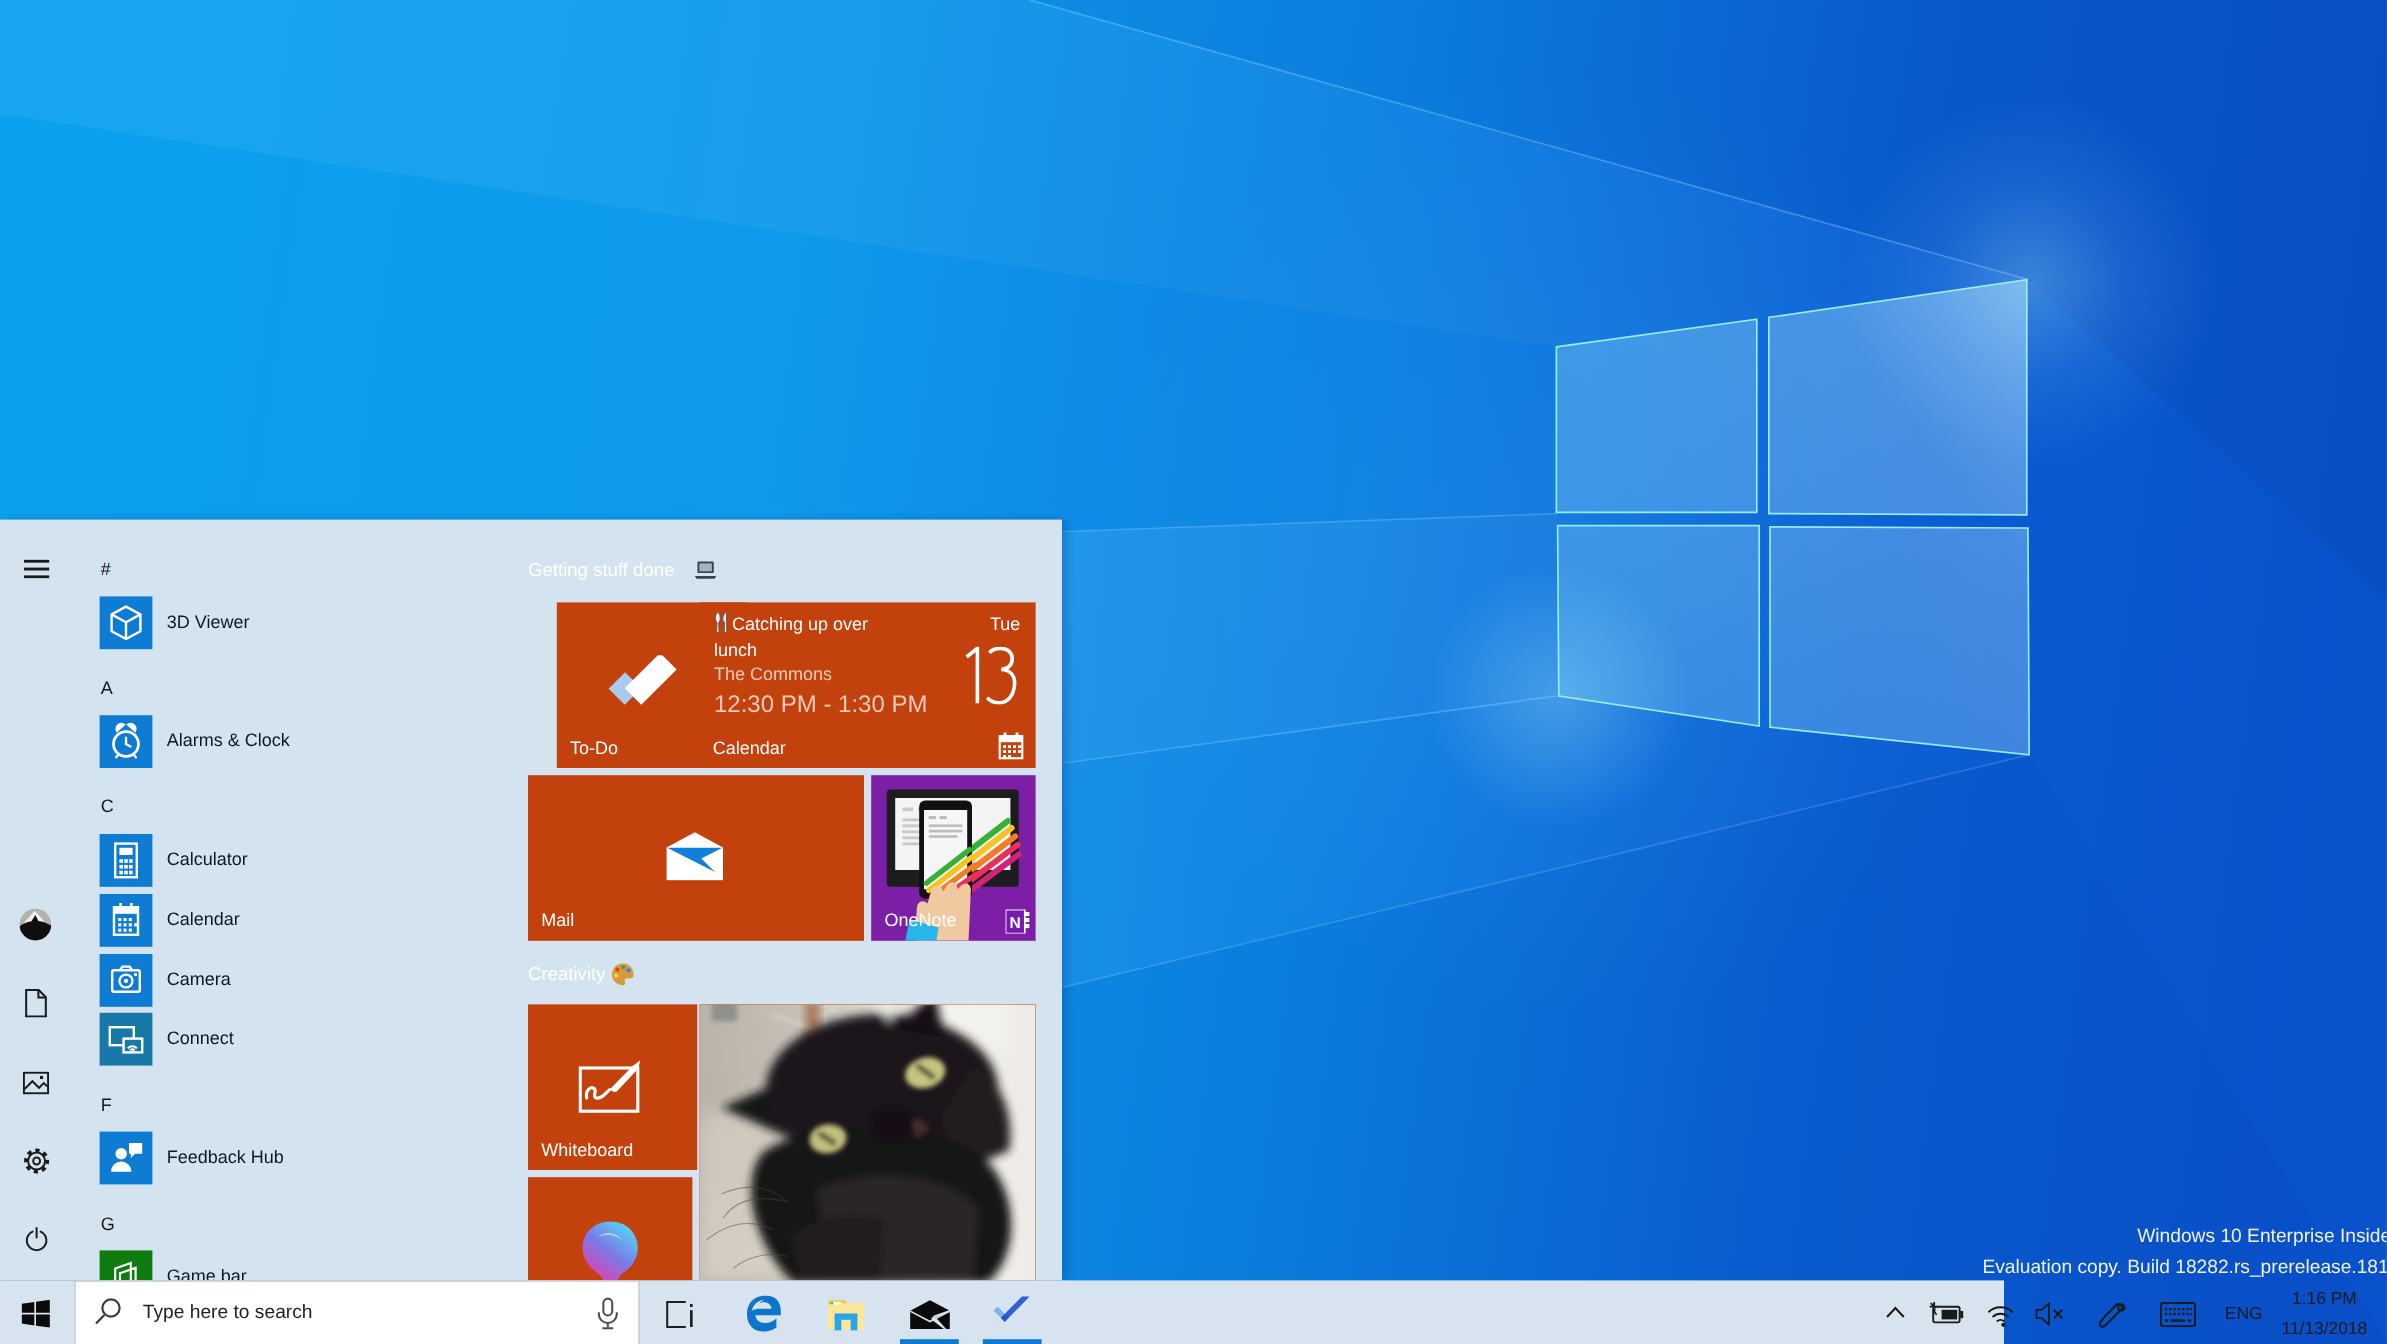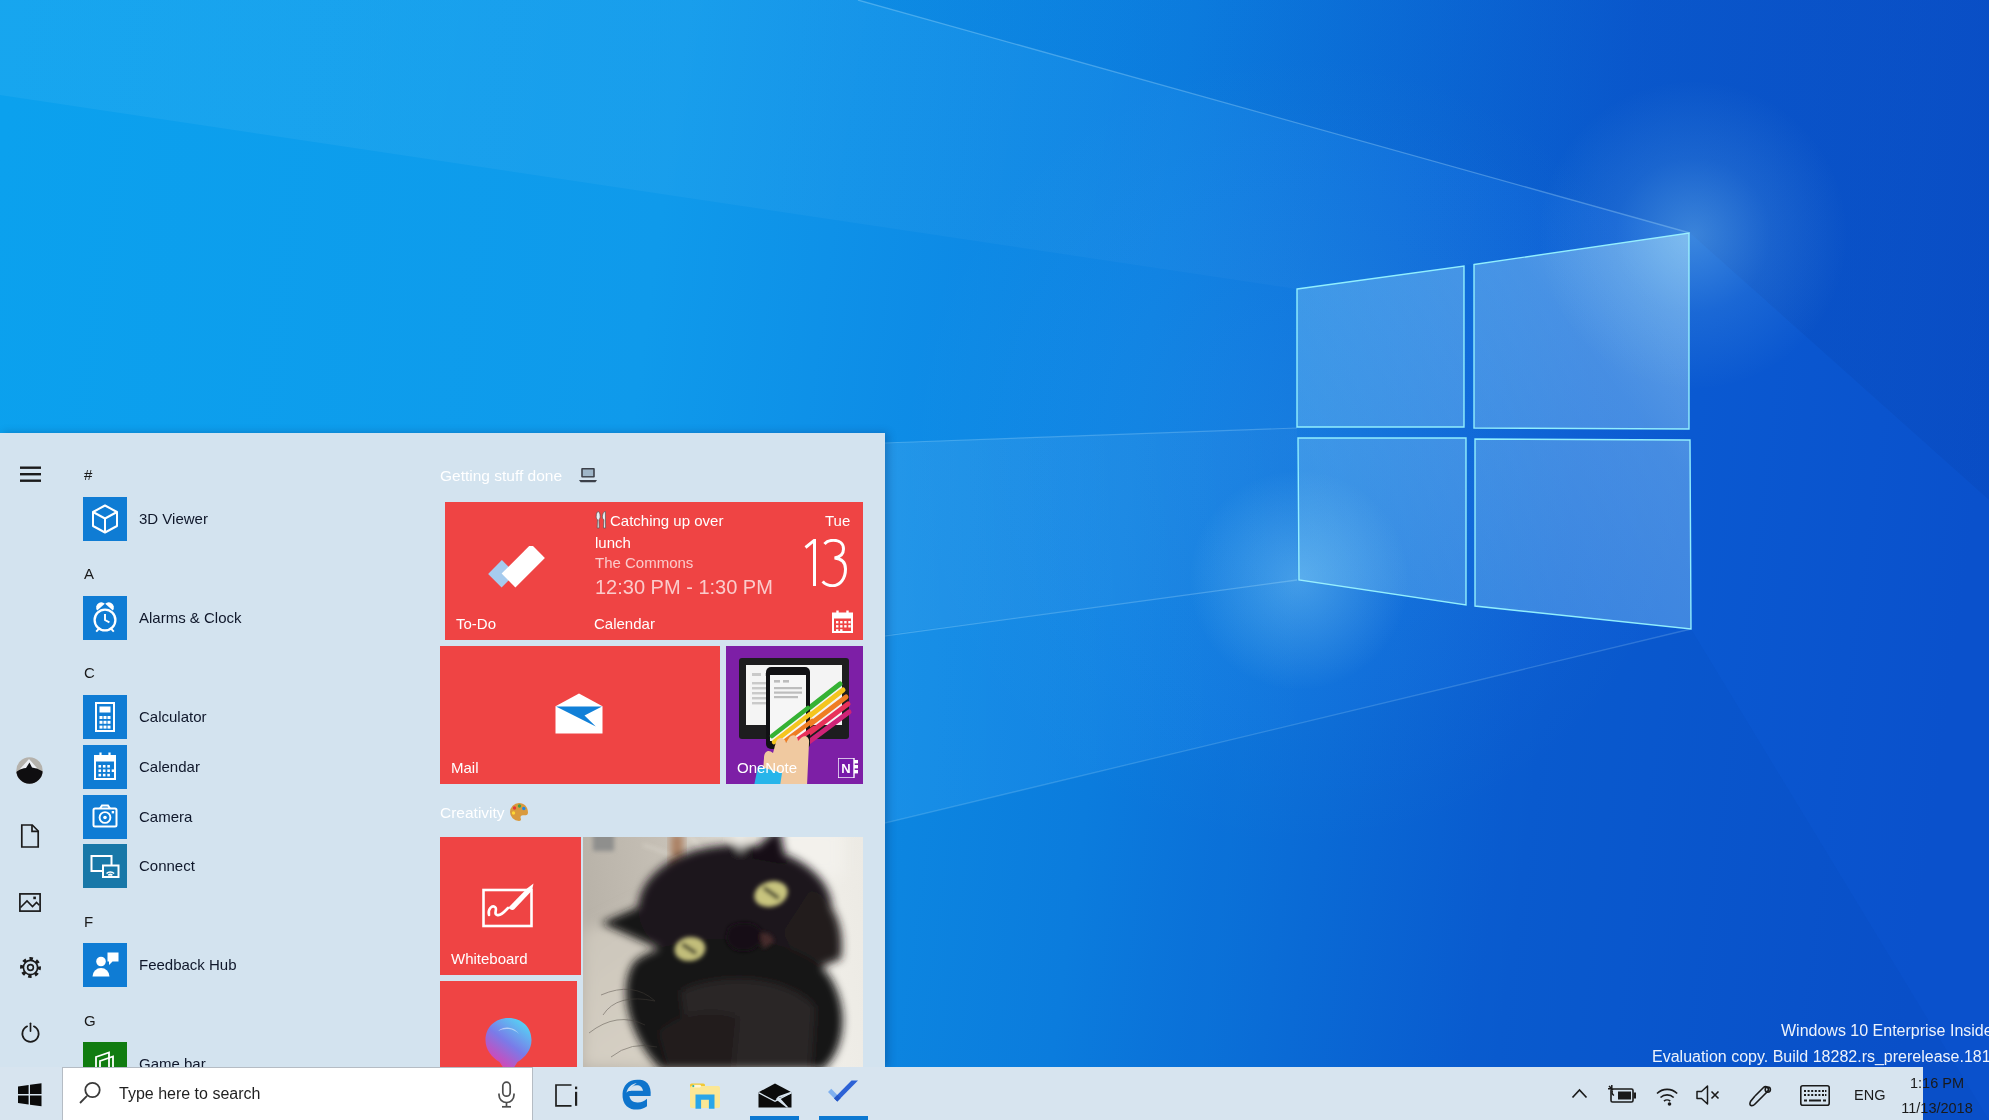--- a/index.html
+++ b/index.html
@@ -6,23 +6,23 @@
 html,body{width:1989px;height:1120px;overflow:hidden}
 body{position:relative;font-family:"Liberation Sans",sans-serif;background:#0a7ade}
 .abs{position:absolute}
 #wall{position:absolute;left:0;top:0}
 .wm{position:absolute;color:rgba(255,255,255,.93);font-size:16px;white-space:nowrap}
 #menu{position:absolute;left:0;top:433px;width:885px;height:634px;background:#d3e3ef;box-shadow:3px 0 8px rgba(10,30,80,.28)}
 .hdr{position:absolute;font-size:15px;color:#191919}
 .applabel{position:absolute;font-size:15px;color:#0f172a;line-height:44px;height:44px}
 .appicon{position:absolute;width:44px;height:44px;background:#0f7cd4}
 .secthdr{position:absolute;font-size:15.5px;color:#ffffff}
-.tile{position:absolute;background:#ef4444;overflow:hidden}
+.tile{position:absolute;background:#c2410c;overflow:hidden}
 .tlabel{position:absolute;left:11px;bottom:8px;font-size:15px;color:#fff}
-#bar{position:absolute;left:0;top:1067px;width:1923px;height:53px;background:#d7e4ef}
+#bar{position:absolute;left:0;top:1067px;width:1670px;height:53px;background:#d7e4ef}
 #sbox{position:absolute;left:62px;top:0px;width:471px;height:53px;background:#fff;border:1px solid #b5bcc4;border-bottom:none}
 #stext{position:absolute;left:56px;top:17px;font-size:16px;color:#1f1f1f}
 .tray{position:absolute;font-size:14.5px;color:#1a1a1a}
 .uline{position:absolute;top:1116px;height:4px;width:49px;background:#0d79d2}
 </style>
 </head>
 <body>
 <svg id="wall" width="1989" height="1120" viewBox="0 0 1989 1120">
 <defs>
 <linearGradient id="bgG" gradientUnits="userSpaceOnUse" x1="0" y1="150" x2="1989" y2="420">
@@ -223,21 +223,21 @@
     </svg></div>
 <div class="applabel" style="left:139px;top:1042px">Game bar</div>
 
 <div class="secthdr" style="left:440px;top:467px">Getting stuff done</div>
 <svg class="abs" style="left:578px;top:467px" width="20" height="17" viewBox="0 0 20 17">
     <rect x="3.2" y="1" width="13.6" height="9.6" rx="1" fill="#3c4049"></rect>
     <rect x="4.8" y="2.5" width="10.4" height="6.6" fill="#9fb6c8"></rect>
     <path d="M1 13 h18 l-1.6 2.2 h-14.8 Z" fill="#3c4049"></path>
   </svg>
 
-<div class="tile" style="left:445px;top:502px;width:158px;height:138px">
+<div class="tile" style="left:464px;top:502px;width:158px;height:138px">
 <svg class="abs" style="left:40px;top:44px" width="60" height="52" viewBox="0 0 60 52">
 <line x1="10" y1="21" x2="23.5" y2="34.5" stroke="#a6cbee" stroke-width="19.5"></line>
 <line x1="23.5" y1="34.5" x2="53" y2="5" stroke="#fff" stroke-width="19.5"></line>
 </svg>
 <div class="tlabel">To-Do</div>
 </div>
 
 <div class="tile" style="left:583px;top:502px;width:280px;height:138px">
 <div style="position:absolute;left:12px;top:8px;width:165px;font-size:15px;line-height:21.5px;color:#fff">
 <svg style="display:inline-block;vertical-align:-3px;margin-right:2px" width="13" height="18" viewBox="0 0 13 18">

